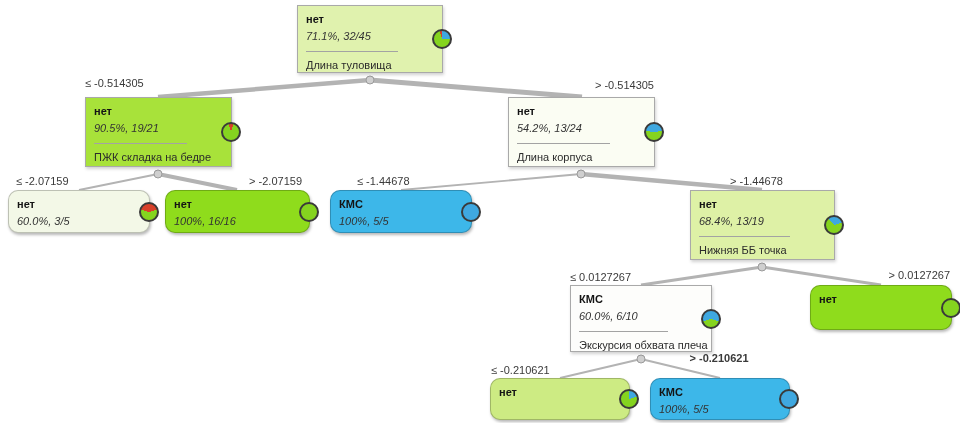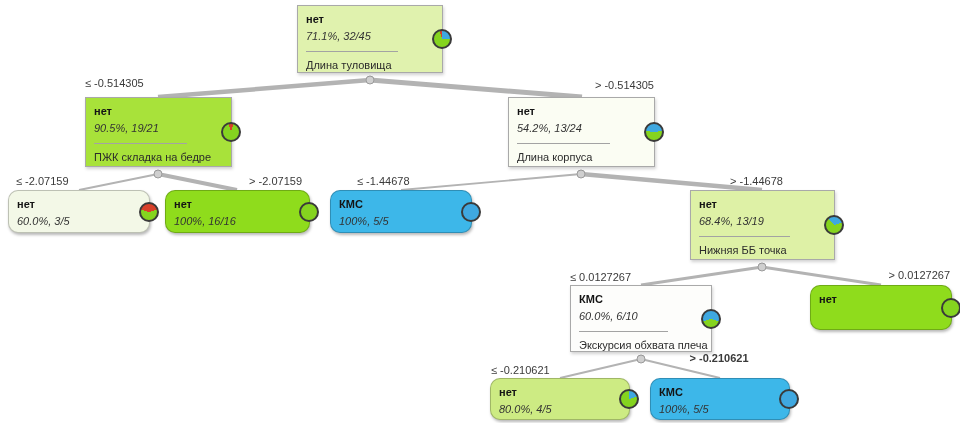--- a/index.html
+++ b/index.html
@@ -145,21 +145,20 @@
     <span class="pie" style="background: conic-gradient(from 252deg, rgb(63, 168, 224) 0%, rgb(63, 168, 224) 60%, rgb(133, 212, 31) 60%, rgb(133, 212, 31) 100%);"></span>
   </div>
 
   <div class="node leaf n8" style="background-color: rgb(143, 220, 28);">
     <div class="t">нет</div>
     <span class="pie" style="background: conic-gradient(rgb(133, 212, 31) 0%, rgb(133, 212, 31) 100%);"></span>
   </div>
 
   <div class="node leaf n9" style="background-color: rgb(205, 235, 131);">
     <div class="t">нет</div>
-    <div class="s">80.0%, 4/5</div>
     <span class="pie" style="background: conic-gradient(rgb(63, 168, 224) 0%, rgb(63, 168, 224) 20%, rgb(133, 212, 31) 20%, rgb(133, 212, 31) 100%);"></span>
   </div>
 
   <div class="node leaf n10" style="background-color: rgb(61, 183, 233);">
     <div class="t">КМС</div>
     <div class="s">100%, 5/5</div>
     <span class="pie" style="background: conic-gradient(rgb(63, 168, 224) 0%, rgb(63, 168, 224) 100%);"></span>
   </div>
 
 </div>

